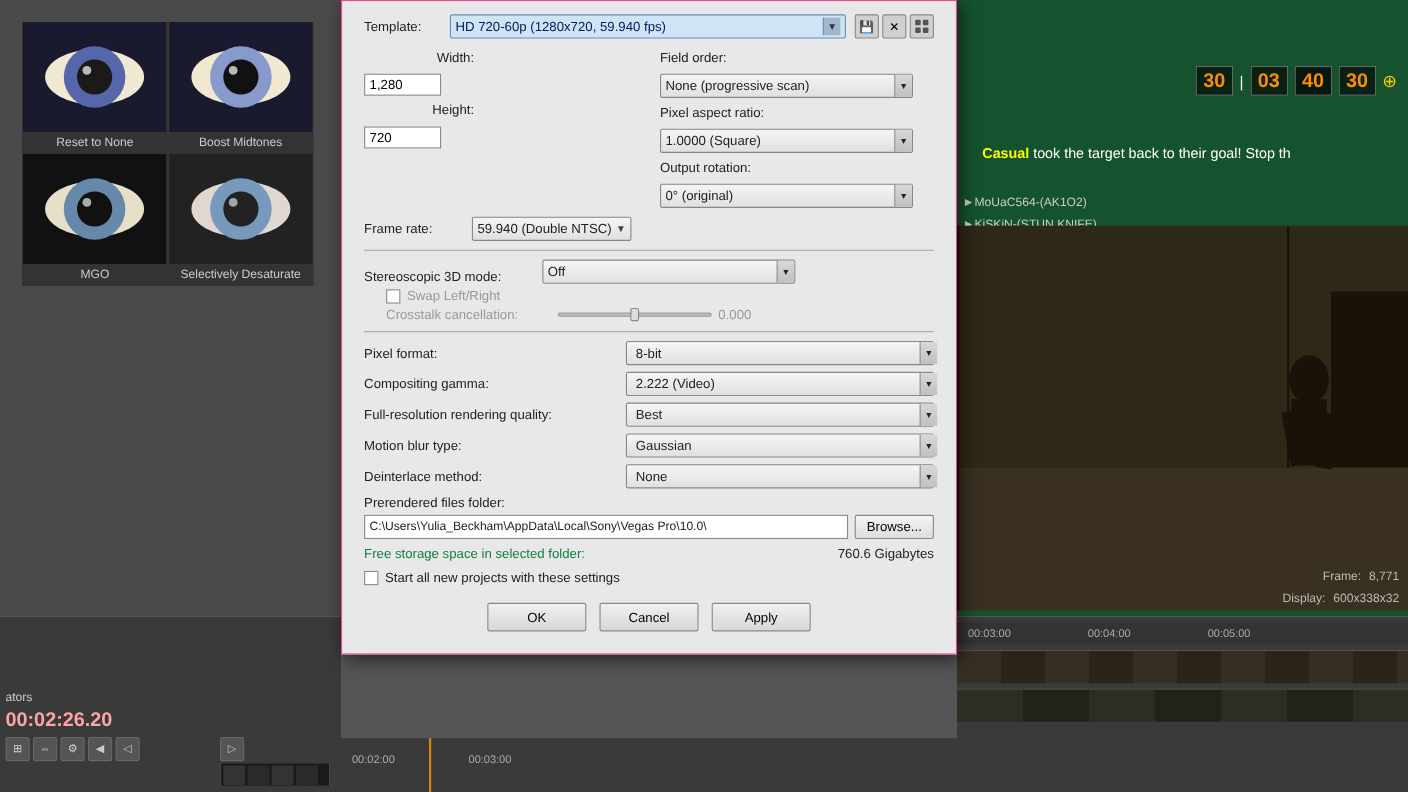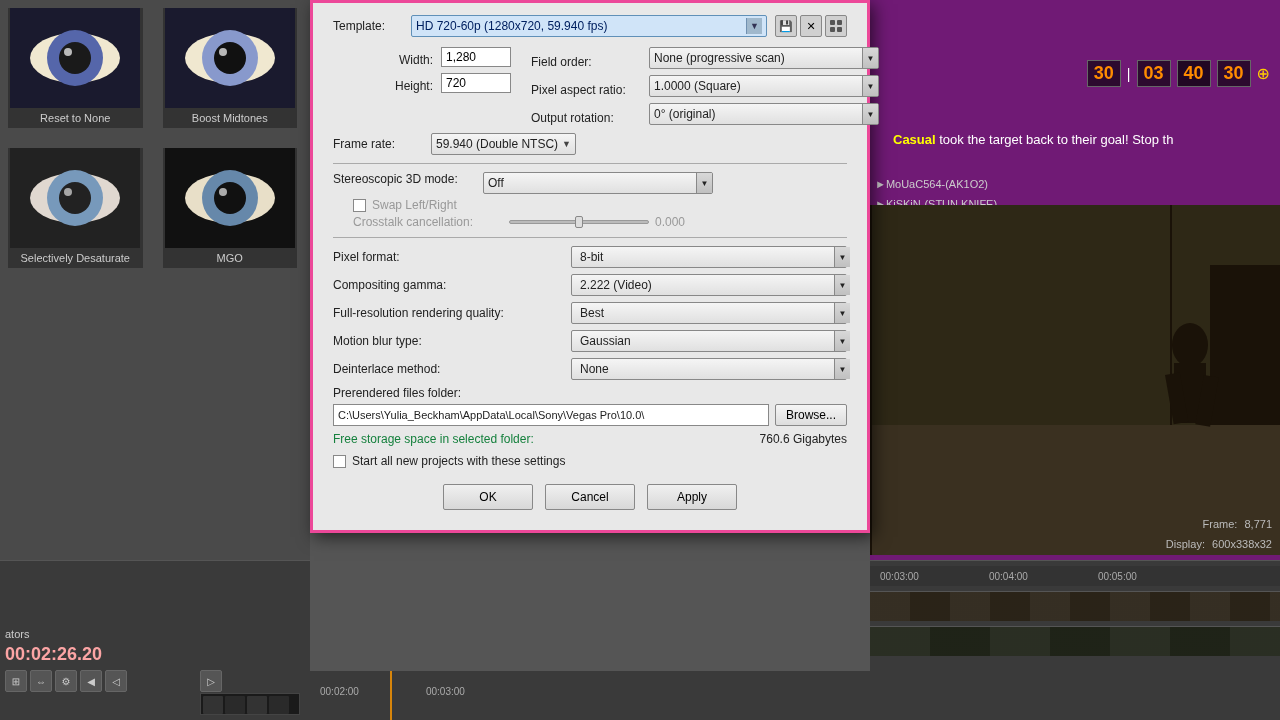--- a/index.html
+++ b/index.html
@@ -17,32 +17,32 @@
     .bg-left {
       position: absolute;
       left: 0; top: 0;
       width: 310px; height: 720px;
       background: #4a4a4a;
     }
     .bg-right {
       position: absolute;
       left: 870px; top: 0;
       width: 410px; height: 720px;
-      background: #701a75;
+      background: #14532d;
     }
 
     
     .thumb-grid {
       position: absolute;
       left: 0; top: 0;
       width: 305px;
       display: grid;
       grid-template-columns: 1fr 1fr;
-      gap: 20px;
-      padding: 8px;
+      gap: 0;
+      padding: 20px;
     }
     .thumb-item {
       background: #333;
       display: flex;
       flex-direction: column;
       align-items: center;
     }
     .thumb-img {
       width: 130px; height: 100px;
       background: #222;
@@ -75,21 +75,21 @@
       font-size: 10px;
       cursor: pointer;
     }
 
     
     .dialog {
       position: absolute;
       left: 310px; top: 0;
       width: 560px;
       background: #e8e8e8;
-      border: 3px solid #ec4899;
+      border: 1px solid #ec4899;
       box-shadow: 4px 4px 16px rgba(0,0,0,0.6);
     }
     .dialog-inner {
       padding: 12px 20px 16px 20px;
     }
 
     
     .template-row {
       display: flex;
       align-items: center;
@@ -138,22 +138,23 @@
 
     
     .form-grid {
       display: grid;
       grid-template-columns: 1fr 1fr;
       gap: 6px 20px;
       margin-bottom: 8px;
     }
     .form-row {
       display: flex;
-      align-items: flex-end;
+      align-items: flex-start;
       gap: 8px;
+      flex-direction: column;
     }
     .form-label {
       color: #222;
       min-width: 100px;
       text-align: right;
     }
     .text-input {
       width: 80px;
       height: 20px;
       background: #fff;
@@ -209,22 +210,22 @@
       font-size: 9px;
       color: #444;
     }
 
     
     .stereo-section {
       margin-bottom: 8px;
     }
     .stereo-row {
       display: flex;
-      align-items: flex-start;
-      gap: 0;
+      align-items: flex-end;
+      gap: 12px;
       margin-bottom: 4px;
     }
     .stereo-label {
       color: #222;
       min-width: 150px;
     }
     .stereo-sub {
       padding-left: 20px;
     }
     .stereo-sub-row {
@@ -414,41 +415,41 @@
           <ellipse cx="65" cy="50" rx="16" ry="16" fill="#111"></ellipse>
           <ellipse cx="58" cy="44" rx="4" ry="4" fill="white" opacity="0.7"></ellipse>
         </svg>
       </div>
       <div class="thumb-label">Boost Midtones</div>
     </div>
 
     <div class="thumb-item">
       <div class="thumb-img">
         <svg viewBox="0 0 130 100" class="eye-svg">
+          <rect width="130" height="100" fill="#111"></rect>
+          <ellipse cx="65" cy="50" rx="45" ry="25" fill="#e8dfc8"></ellipse>
+          <ellipse cx="65" cy="50" rx="28" ry="28" fill="#6688aa"></ellipse>
+          <ellipse cx="65" cy="50" rx="16" ry="16" fill="#111"></ellipse>
+          <ellipse cx="58" cy="44" rx="4" ry="4" fill="white" opacity="0.65"></ellipse>
+        </svg>
+      </div>
+      <div class="thumb-label">MGO</div>
+    </div>
+
+    <div class="thumb-item">
+      <div class="thumb-img">
+        <svg viewBox="0 0 130 100" class="eye-svg">
           <rect width="130" height="100" fill="#222"></rect>
           <ellipse cx="65" cy="50" rx="45" ry="25" fill="#e0d8d0"></ellipse>
           <ellipse cx="65" cy="50" rx="28" ry="28" fill="#7799bb"></ellipse>
           <ellipse cx="65" cy="50" rx="16" ry="16" fill="#222"></ellipse>
           <ellipse cx="58" cy="44" rx="4" ry="4" fill="white" opacity="0.6"></ellipse>
         </svg>
       </div>
       <div class="thumb-label">Selectively Desaturate</div>
-    </div>
-
-    <div class="thumb-item">
-      <div class="thumb-img">
-        <svg viewBox="0 0 130 100" class="eye-svg">
-          <rect width="130" height="100" fill="#111"></rect>
-          <ellipse cx="65" cy="50" rx="45" ry="25" fill="#e8dfc8"></ellipse>
-          <ellipse cx="65" cy="50" rx="28" ry="28" fill="#6688aa"></ellipse>
-          <ellipse cx="65" cy="50" rx="16" ry="16" fill="#111"></ellipse>
-          <ellipse cx="58" cy="44" rx="4" ry="4" fill="white" opacity="0.65"></ellipse>
-        </svg>
-      </div>
-      <div class="thumb-label">MGO</div>
     </div>
   </div>
 
   <div style="position:absolute; bottom:0; left:0; width:310px; height:160px; background:#3a3a3a; border-top:1px solid #555;">
     <div style="position:absolute; left:5px; bottom:80px; color:#ccc; font-size:11px;">ators</div>
     <div style="position:absolute; left:5px; bottom:55px; color:#fca5a5; font-size:18px; font-weight:bold;">00:02:26.20</div>
 
     <div style="position:absolute; left:5px; bottom:28px; display:flex; gap:3px;">
       <div class="tl-btn">⊞</div>
       <div class="tl-btn">⇔</div>

